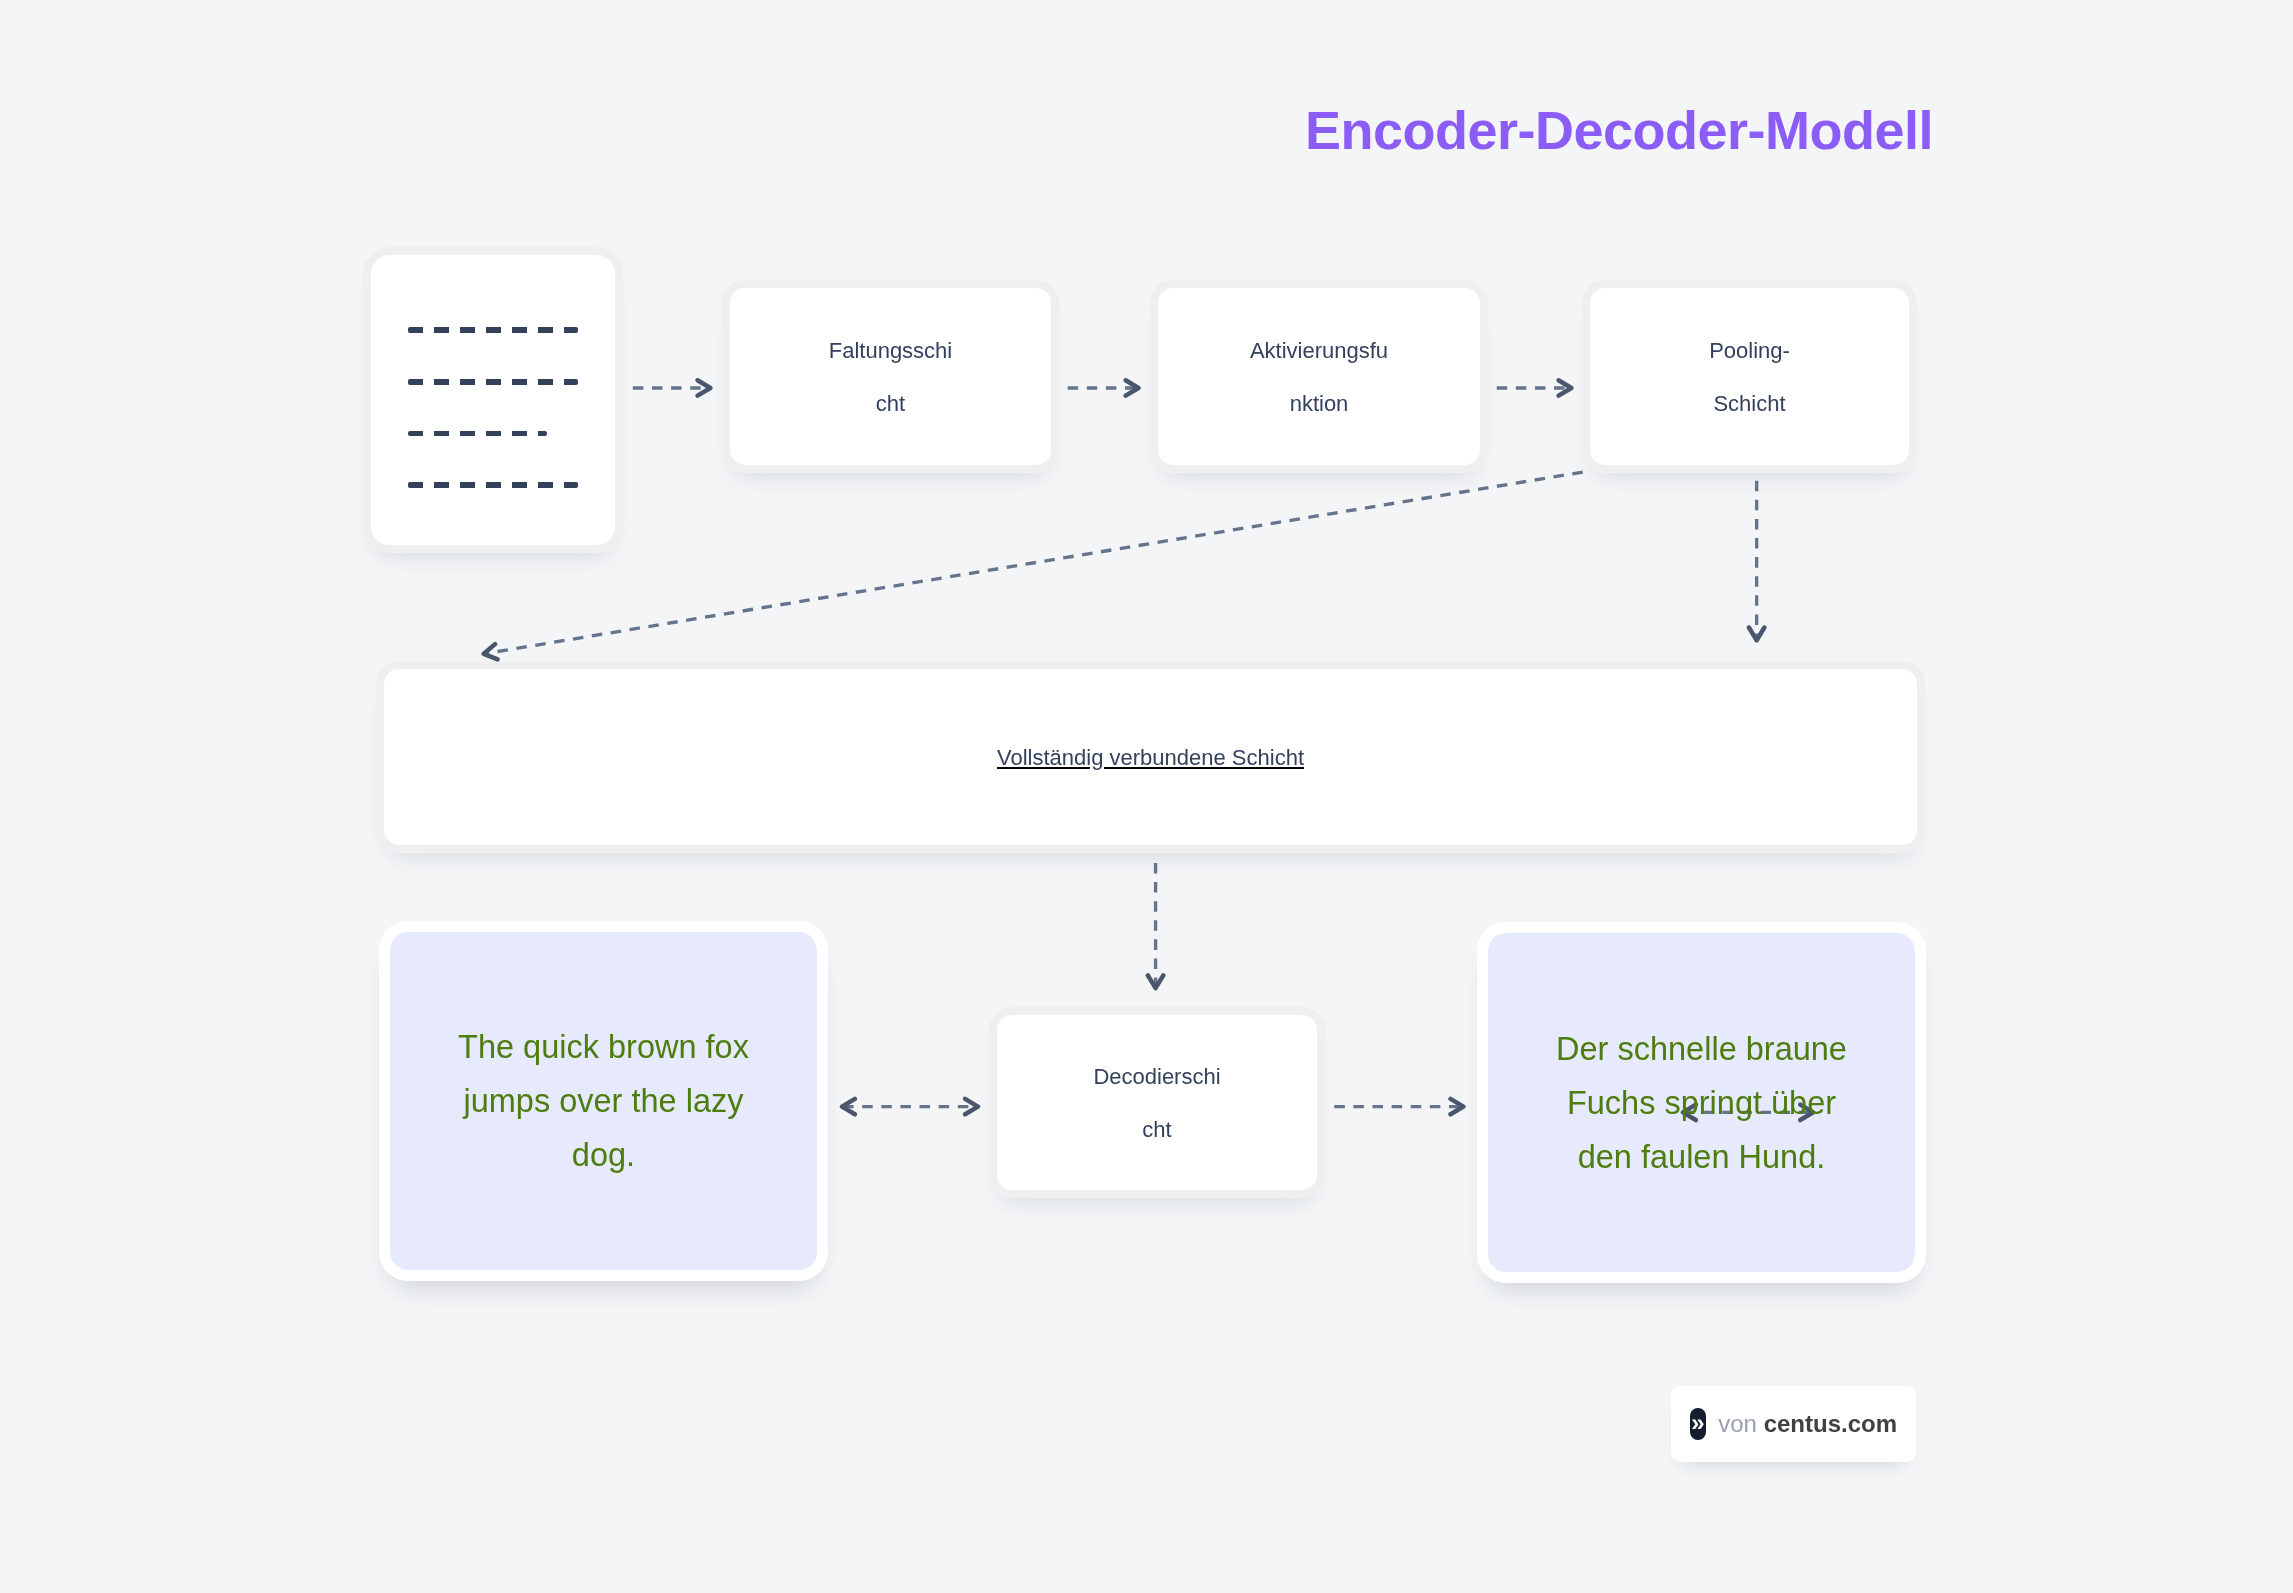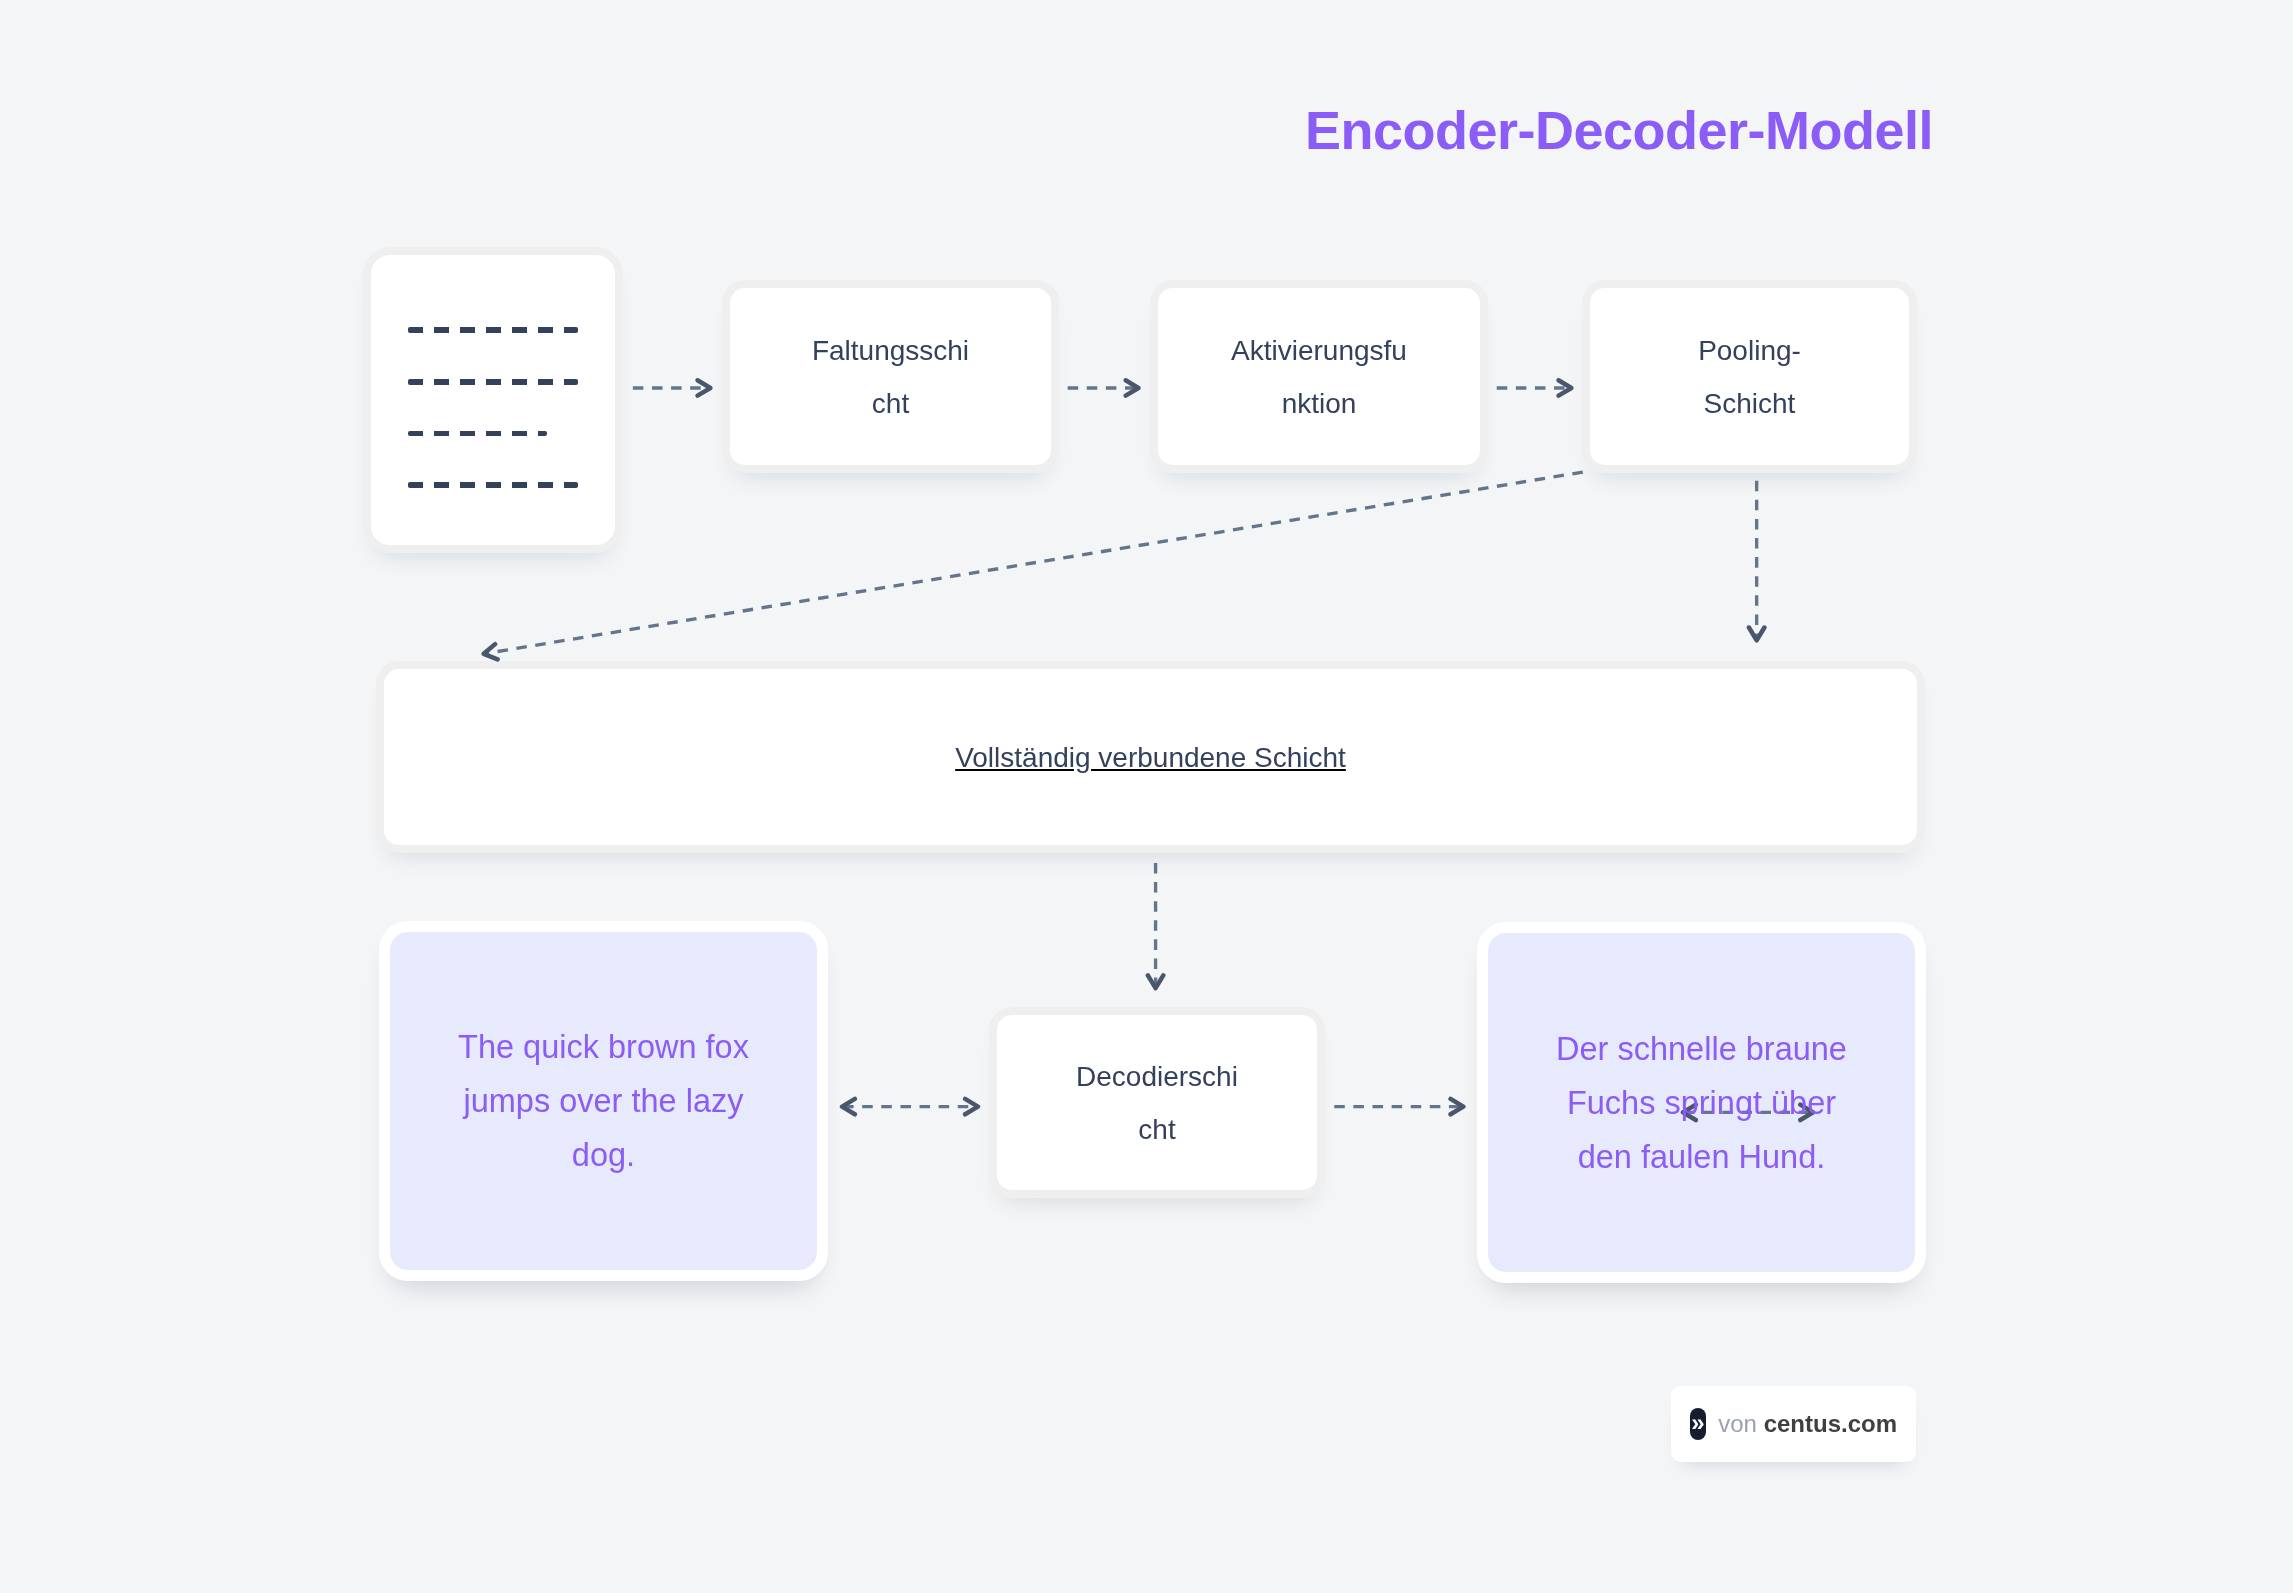--- a/index.html
+++ b/index.html
@@ -27,21 +27,21 @@
     position:absolute;
     box-sizing:border-box;
     background:#ffffff;
     border:8.6px solid #efeff0;
     border-radius:23px;
     box-shadow:0 15.3px 25px -13.4px rgba(15,23,42,.12);
     display:flex;align-items:center;justify-content:center;
     text-align:center;
   }
   .card .label{
-    font-size:28px;
+    font-size:22px;
     font-weight:500;
     line-height:53px;
     color:#33415c;
     white-space:pre-line;
     position:relative;z-index:2;
   }
   .doc-card{
     left:363px;top:247px;width:260px;height:306px;
     border-radius:27px;
     flex-direction:column;justify-content:center;align-items:flex-start;
@@ -66,21 +66,21 @@
     background:#e7eafc;
     background-clip:padding-box;
     box-shadow:0 17px 29px -15.3px rgba(15,23,42,.20);
     display:flex;align-items:center;justify-content:center;
     text-align:center;
   }
   .sentence .stext{
     font-size:32.5px;
     font-weight:500;
     line-height:54px;
-    color:#8b5cf6;
+    color:#4d7c0f;
     white-space:pre-line;
     position:relative;z-index:2;
   }
   .sentence-left {left:379px;top:921px;width:449px;height:360px;}
   .sentence-right{left:1477px;top:922px;width:449px;height:361px;}
   
   .arrows{
     position:absolute;left:0;top:0;width:2293px;height:1593px;
     pointer-events:none;
   }

